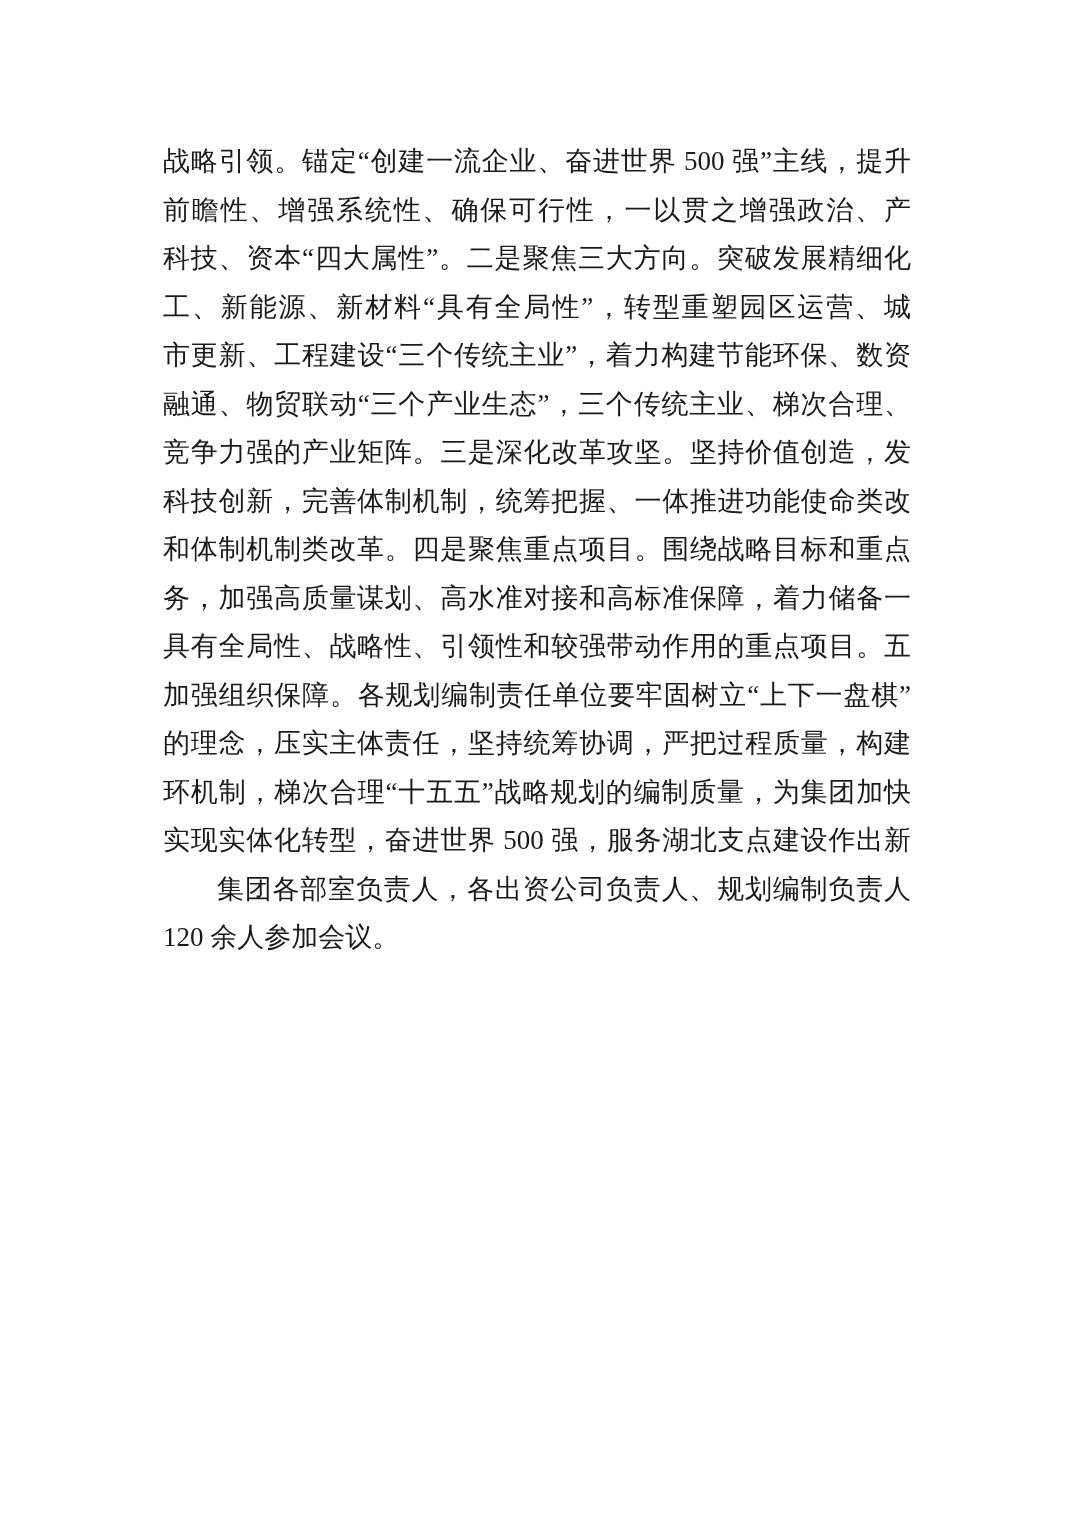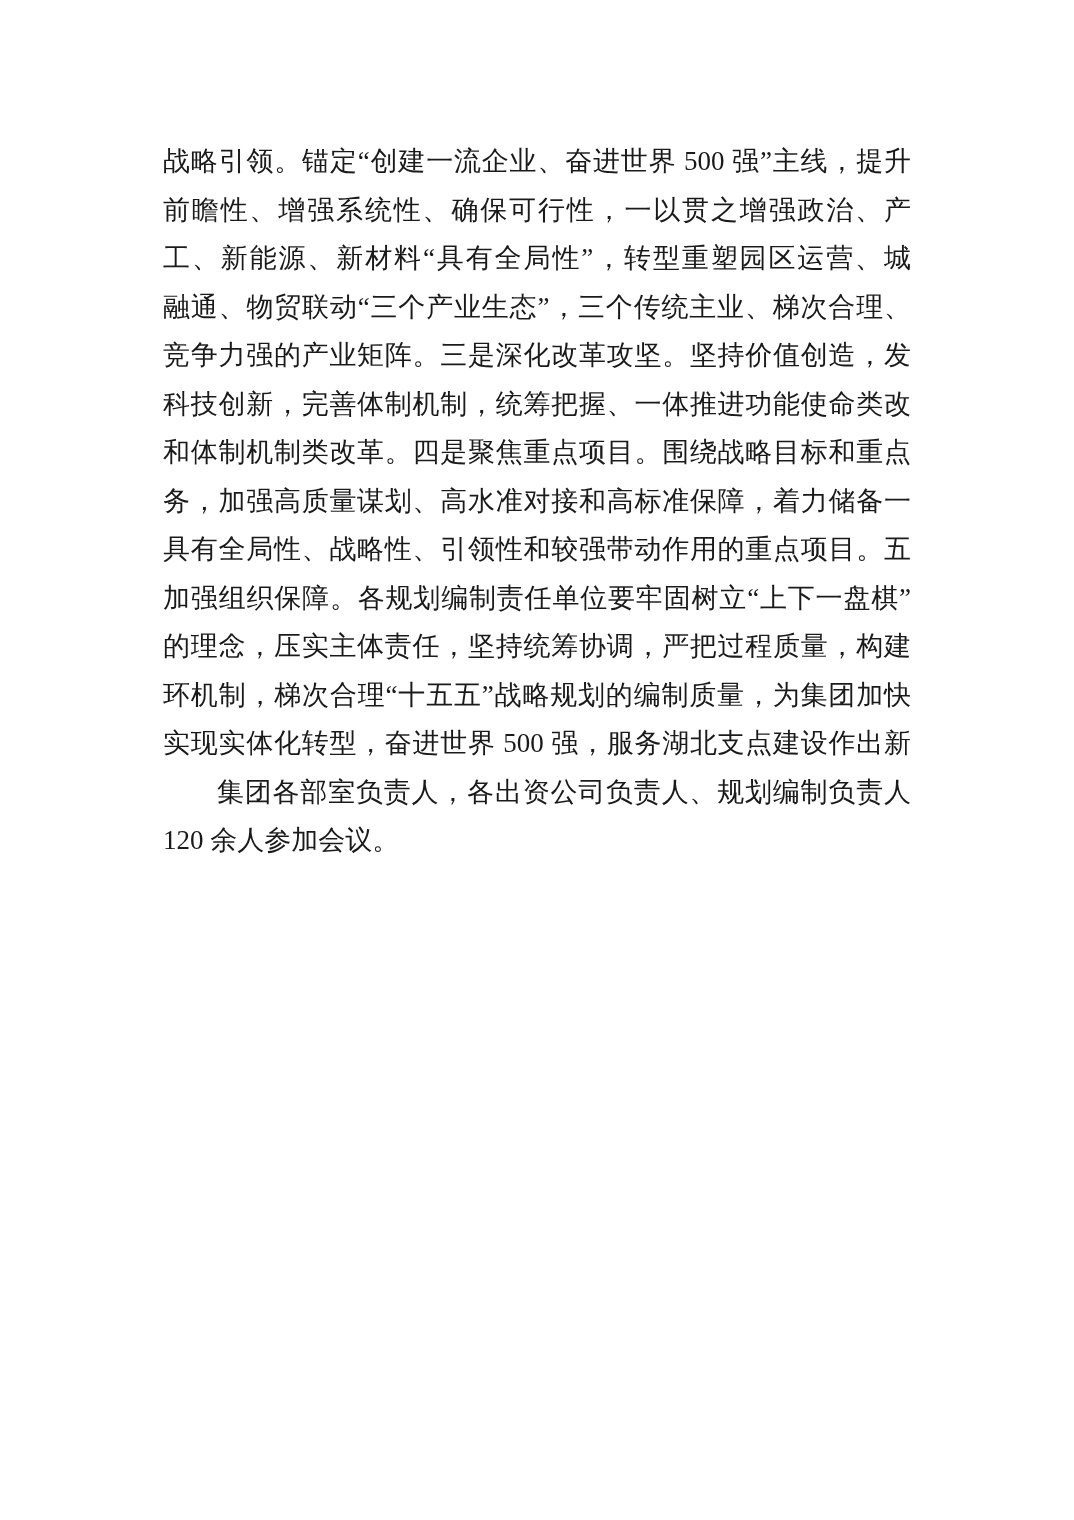--- a/index.html
+++ b/index.html
@@ -65,21 +65,23 @@
 </head>
 <body>
 
 <div class="page">
 
   <div class="body-text">
 
     <div class="paragraph">
       <div class="text-line jline">战略引领。锚定“创建一流企业、奋进世界 500 强”主线，提升</div>
       <div class="text-line jline">前瞻性、增强系统性、确保可行性，一以贯之增强政治、产业、</div>
+      <div class="text-line jline">科技、资本“四大属性”。二是聚焦三大方向。突破发展精细化</div>
       <div class="text-line jline">工、新能源、新材料“具有全局性”，转型重塑园区运营、城</div>
+      <div class="text-line jline">市更新、工程建设“三个传统主业”，着力构建节能环保、数资</div>
       <div class="text-line jline">融通、物贸联动“三个产业生态”，三个传统主业、梯次合理、</div>
       <div class="text-line jline">竞争力强的产业矩阵。三是深化改革攻坚。坚持价值创造，发力</div>
       <div class="text-line jline">科技创新，完善体制机制，统筹把握、一体推进功能使命类改革</div>
       <div class="text-line jline">和体制机制类改革。四是聚焦重点项目。围绕战略目标和重点任</div>
       <div class="text-line jline">务，加强高质量谋划、高水准对接和高标准保障，着力储备一批</div>
       <div class="text-line jline">具有全局性、战略性、引领性和较强带动作用的重点项目。五是</div>
       <div class="text-line jline">加强组织保障。各规划编制责任单位要牢固树立“上下一盘棋”</div>
       <div class="text-line jline">的理念，压实主体责任，坚持统筹协调，严把过程质量，构建闭</div>
       <div class="text-line jline">环机制，梯次合理“十五五”战略规划的编制质量，为集团加快</div>
       <div class="text-line jline">实现实体化转型，奋进世界 500 强，服务湖北支点建设作出新的</div>

